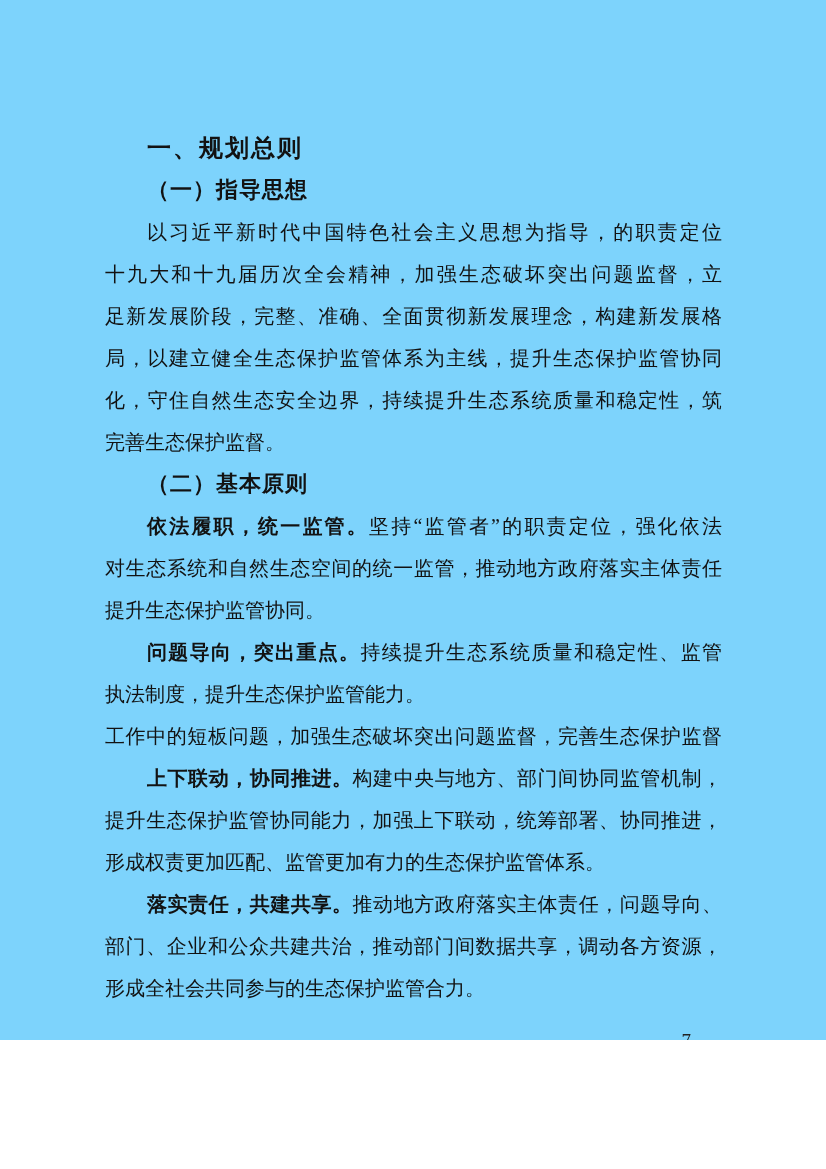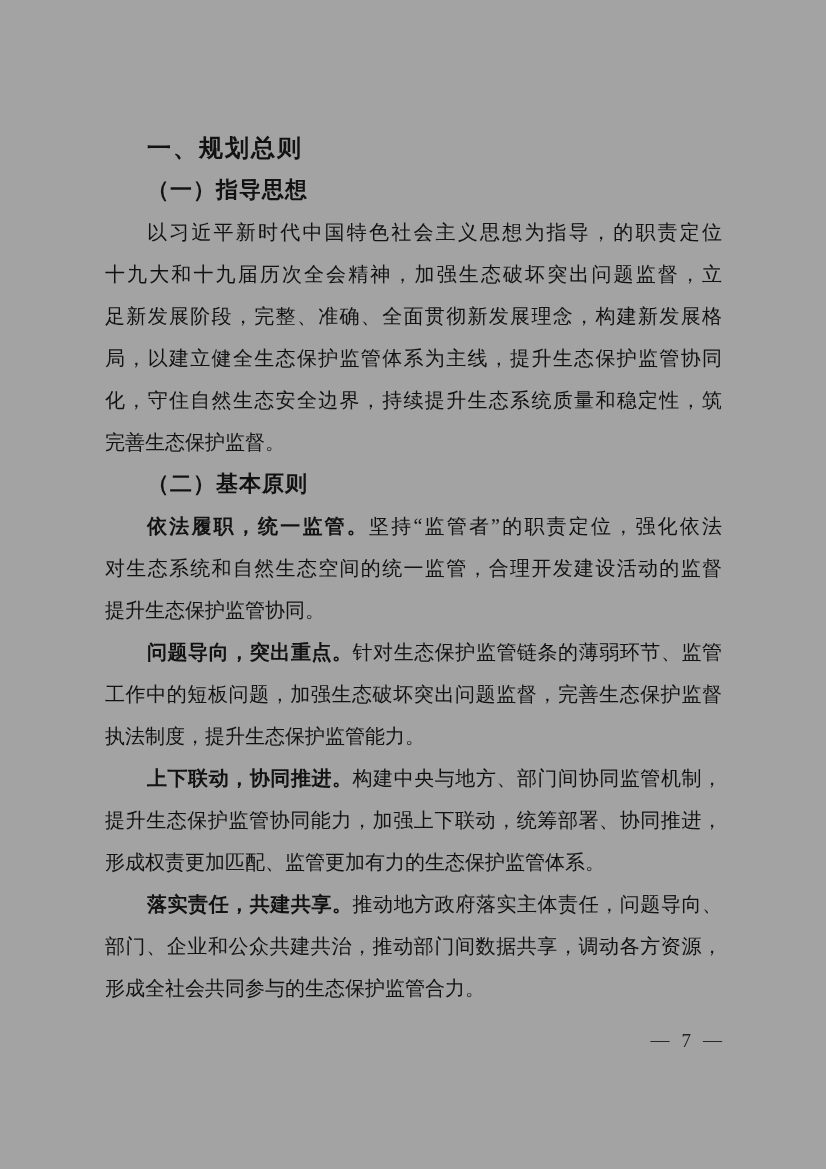--- a/index.html
+++ b/index.html
@@ -3,22 +3,22 @@
 <meta charset="utf-8">
 <style>
   html, body {
     margin: 0;
     padding: 0;
     background: #ffffff;
   }
   .page {
     position: relative;
     width: 826px;
-    height: 1169px;
-    background: #a3a3a3;
+    height: 1040px;
+    background: #7dd3fc;
     overflow: hidden;
     font-family: "Liberation Serif", serif;
   }
   .text-block {
     position: absolute;
     left: 105px;
     top: 127px;
     width: 617px;
   }
   .line {
@@ -80,25 +80,25 @@
       <div class="line h1 indent"><span class="bold">一、规划总则</span></div>
       <div class="line h2 indent"><span class="bold">（一）指导思想</span></div>
       <div class="line body indent just"><span class="reg">以习近平新时代中国特色社会主义思想为指导，的职责定位</span></div>
       <div class="line body just"><span class="reg">十九大和十九届历次全会精神，加强生态破坏突出问题监督，立</span></div>
       <div class="line body just"><span class="reg">足新发展阶段，完整、准确、全面贯彻新发展理念，构建新发展格</span></div>
       <div class="line body just"><span class="reg">局，以建立健全生态保护监管体系为主线，提升生态保护监管协同</span></div>
       <div class="line body just"><span class="reg">化，守住自然生态安全边界，持续提升生态系统质量和稳定性，筑</span></div>
       <div class="line body"><span class="reg">完善生态保护监督。</span></div>
       <div class="line h2 indent"><span class="bold">（二）基本原则</span></div>
       <div class="line body indent just"><span class="bold">依法履职，统一监管。</span><span class="reg">坚持“监管者”的职责定位，强化依法</span></div>
-      <div class="line body just"><span class="reg">对生态系统和自然生态空间的统一监管，合理开发建设活动的监督</span></div>
+      <div class="line body just"><span class="reg">对生态系统和自然生态空间的统一监管，推动地方政府落实主体责任</span></div>
       <div class="line body"><span class="reg">提升生态保护监管协同。</span></div>
-      <div class="line body indent just"><span class="bold">问题导向，突出重点。</span><span class="reg">针对生态保护监管链条的薄弱环节、监管</span></div>
+      <div class="line body indent just"><span class="bold">问题导向，突出重点。</span><span class="reg">持续提升生态系统质量和稳定性、监管</span></div>
+      <div class="line body"><span class="reg">执法制度，提升生态保护监管能力。</span></div>
       <div class="line body just"><span class="reg">工作中的短板问题，加强生态破坏突出问题监督，完善生态保护监督</span></div>
-      <div class="line body"><span class="reg">执法制度，提升生态保护监管能力。</span></div>
       <div class="line body indent just"><span class="bold">上下联动，协同推进。</span><span class="reg">构建中央与地方、部门间协同监管机制，</span></div>
       <div class="line body just"><span class="reg">提升生态保护监管协同能力，加强上下联动，统筹部署、协同推进，</span></div>
       <div class="line body"><span class="reg">形成权责更加匹配、监管更加有力的生态保护监管体系。</span></div>
       <div class="line body indent just"><span class="bold">落实责任，共建共享。</span><span class="reg">推动地方政府落实主体责任，问题导向、</span></div>
       <div class="line body just"><span class="reg">部门、企业和公众共建共治，推动部门间数据共享，调动各方资源，</span></div>
       <div class="line body"><span class="reg">形成全社会共同参与的生态保护监管合力。</span></div>
     </div>
   <div class="footer">
     <span class="dash">—</span>
     <span class="pagenum">7</span>

